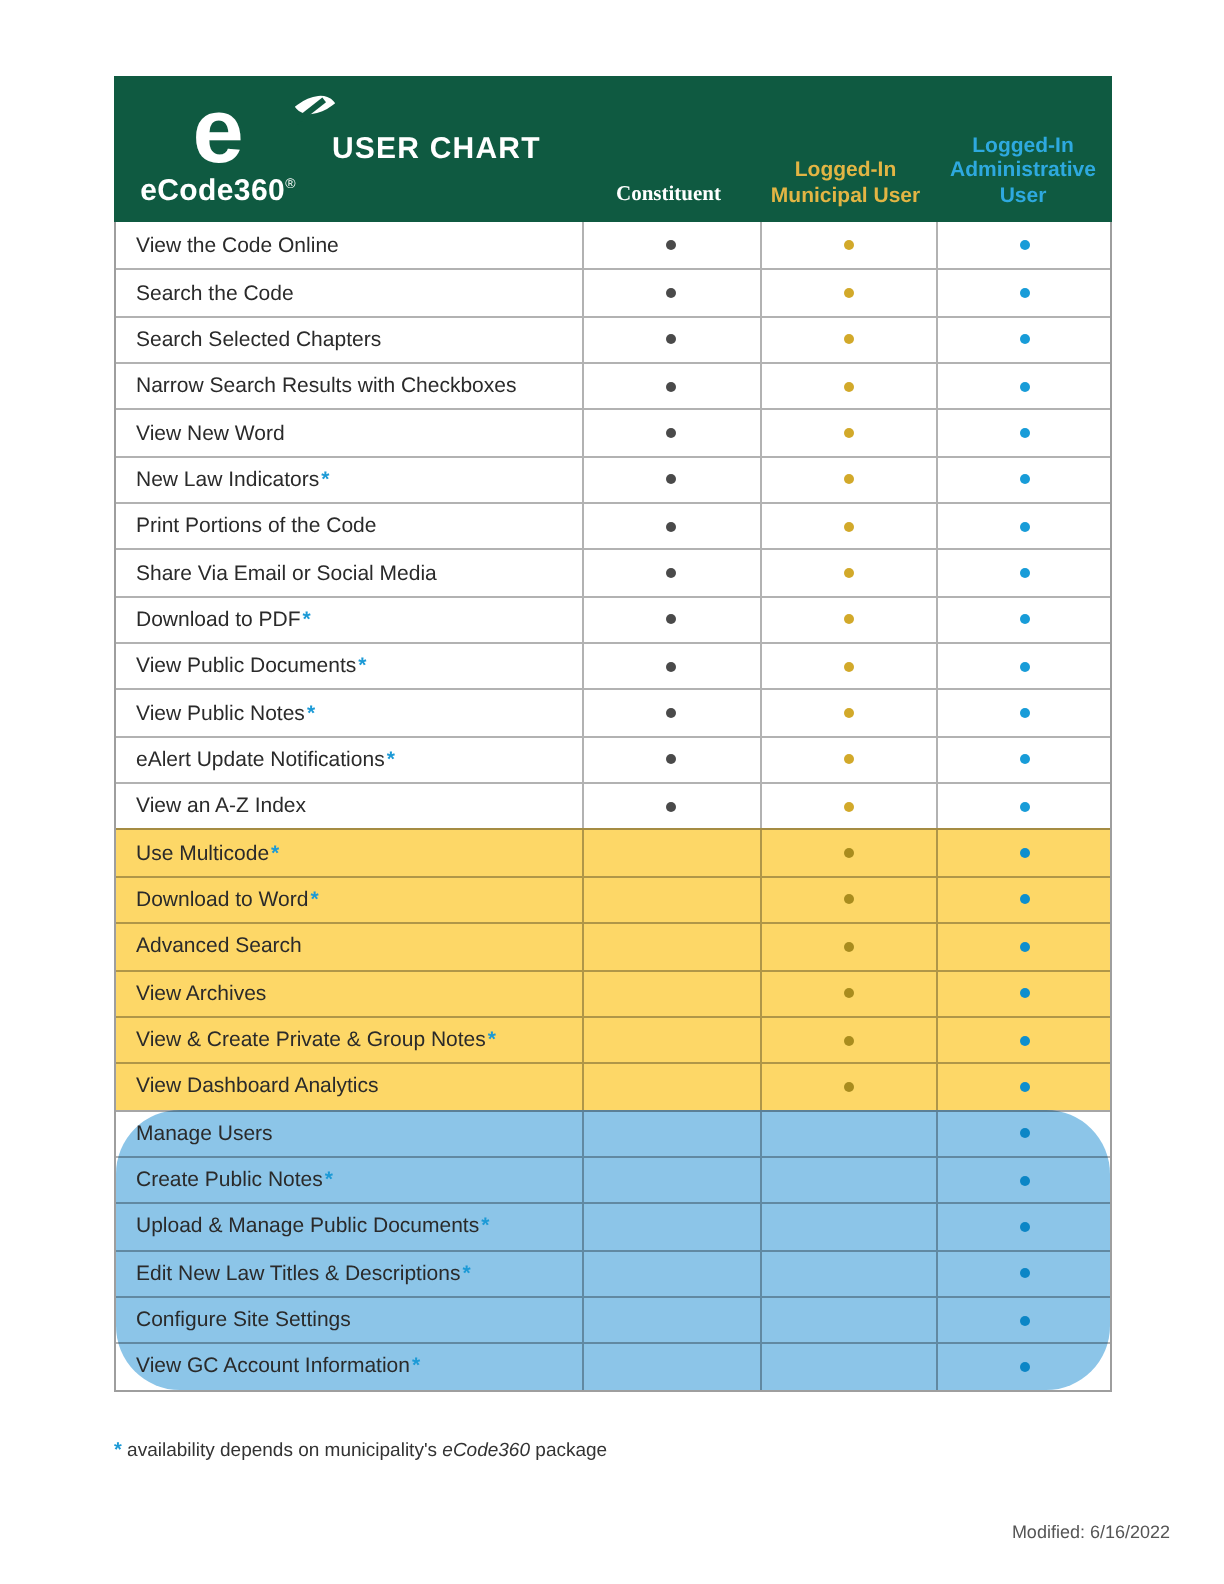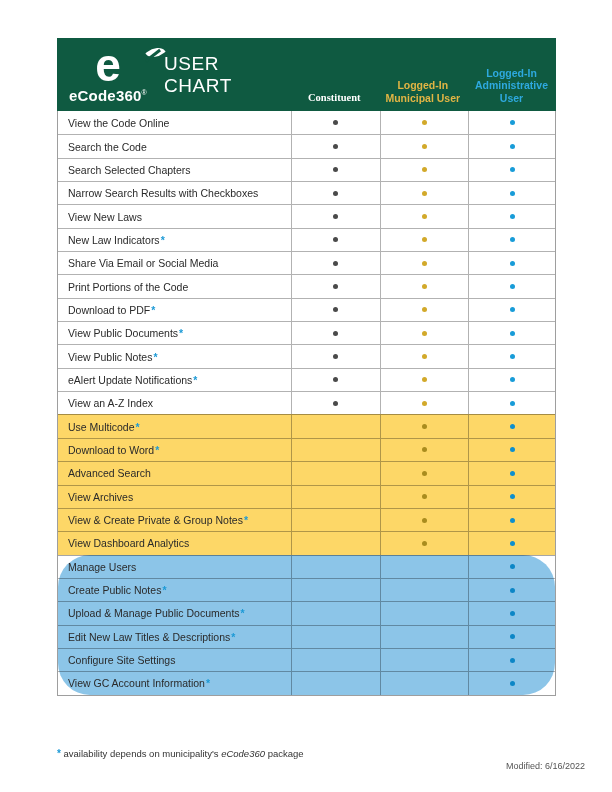--- a/index.html
+++ b/index.html
@@ -15,38 +15,38 @@
   .brand-cell{display:flex;align-items:center;}
   .logo{position:relative;width:86px;margin-left:9px;text-align:center;}
   .logo-e{position:relative;display:inline-block;height:44px;line-height:40px;
           font-size:46px;font-weight:bold;color:#ffffff;}
   .logo-leaf{position:absolute;top:2px;right:-14px;width:17px;height:11px;background:#ffffff;
              border-radius:0 90% 0 90%;transform:rotate(-38deg);}
   .logo-leaf-cut{position:absolute;top:9px;right:-12px;width:18px;height:3px;background:#0F5A41;
              transform:rotate(-38deg);}
   .logo-word{margin-top:-2px;color:#ffffff;font-size:15px;font-weight:bold;letter-spacing:0.2px;}
   .logo-word sup{font-size:7px;font-weight:normal;}
-  .chart-title{margin-left:14px;color:#ffffff;font-size:19px;font-weight:normal;letter-spacing:0.6px;}
+  .chart-title{margin-left:14px;color:#ffffff;font-size:15px;font-weight:bold;letter-spacing:0.6px;}
 
   .col-head{display:flex;flex-direction:column;justify-content:flex-end;align-items:center;
             text-align:center;padding-bottom:7px;font-size:10.5px;font-weight:bold;line-height:12.5px;}
 
   
   .tbody{border:1px solid rgba(0,0,0,0.38);border-top:none;box-sizing:border-box;}
   .row{height:23.35px;box-sizing:border-box;}
   .row + .row{border-top:1px solid rgba(0,0,0,0.30);}
   .section + .section .row:first-child{border-top:1px solid rgba(0,0,0,0.35);}
   .label-cell{display:flex;align-items:center;padding-left:10px;font-size:10.5px;color:#2a2a2a;}
   .star{color:#1C9AD6;font-weight:bold;margin-left:1px;}
   .dot-cell{display:flex;align-items:center;justify-content:center;
             border-left:1px solid rgba(0,0,0,0.30);}
   .dot{width:5px;height:5px;border-radius:50%;}
 
   
-  .footnote{position:absolute;left:57px;top:748px;font-size:9.5px;color:#333333;}
+  .footnote{position:absolute;left:57px;top:720px;font-size:9.5px;color:#333333;}
   .footnote .fn-star{color:#1C9AD6;font-weight:bold;font-size:10px;}
   .footnote .fn-brand{font-style:italic;}
   .modified{position:absolute;right:27px;top:761px;font-size:9px;color:#555555;padding-left:28px;}
 </style>
 </head>
 <body>
 
 <div class="page">
 
   <div class="chart">
@@ -129,21 +129,21 @@
             </div>
             <div class="dot-cell">
               <span class="dot" style="background: rgb(210, 169, 42);"></span>
             </div>
             <div class="dot-cell">
               <span class="dot" style="background: rgb(24, 156, 216);"></span>
             </div>
           </div>
           <div class="row grid-cols">
             <div class="label-cell">
-              <span>View New Laws</span>
+              <span>View New Word</span>
             </div>
             <div class="dot-cell">
               <span class="dot" style="background: rgb(74, 74, 74);"></span>
             </div>
             <div class="dot-cell">
               <span class="dot" style="background: rgb(210, 169, 42);"></span>
             </div>
             <div class="dot-cell">
               <span class="dot" style="background: rgb(24, 156, 216);"></span>
             </div>
@@ -158,35 +158,35 @@
             </div>
             <div class="dot-cell">
               <span class="dot" style="background: rgb(210, 169, 42);"></span>
             </div>
             <div class="dot-cell">
               <span class="dot" style="background: rgb(24, 156, 216);"></span>
             </div>
           </div>
           <div class="row grid-cols">
             <div class="label-cell">
+              <span>Print Portions of the Code</span>
+            </div>
+            <div class="dot-cell">
+              <span class="dot" style="background: rgb(74, 74, 74);"></span>
+            </div>
+            <div class="dot-cell">
+              <span class="dot" style="background: rgb(210, 169, 42);"></span>
+            </div>
+            <div class="dot-cell">
+              <span class="dot" style="background: rgb(24, 156, 216);"></span>
+            </div>
+          </div>
+          <div class="row grid-cols">
+            <div class="label-cell">
               <span>Share Via Email or Social Media</span>
-            </div>
-            <div class="dot-cell">
-              <span class="dot" style="background: rgb(74, 74, 74);"></span>
-            </div>
-            <div class="dot-cell">
-              <span class="dot" style="background: rgb(210, 169, 42);"></span>
-            </div>
-            <div class="dot-cell">
-              <span class="dot" style="background: rgb(24, 156, 216);"></span>
-            </div>
-          </div>
-          <div class="row grid-cols">
-            <div class="label-cell">
-              <span>Print Portions of the Code</span>
             </div>
             <div class="dot-cell">
               <span class="dot" style="background: rgb(74, 74, 74);"></span>
             </div>
             <div class="dot-cell">
               <span class="dot" style="background: rgb(210, 169, 42);"></span>
             </div>
             <div class="dot-cell">
               <span class="dot" style="background: rgb(24, 156, 216);"></span>
             </div>

